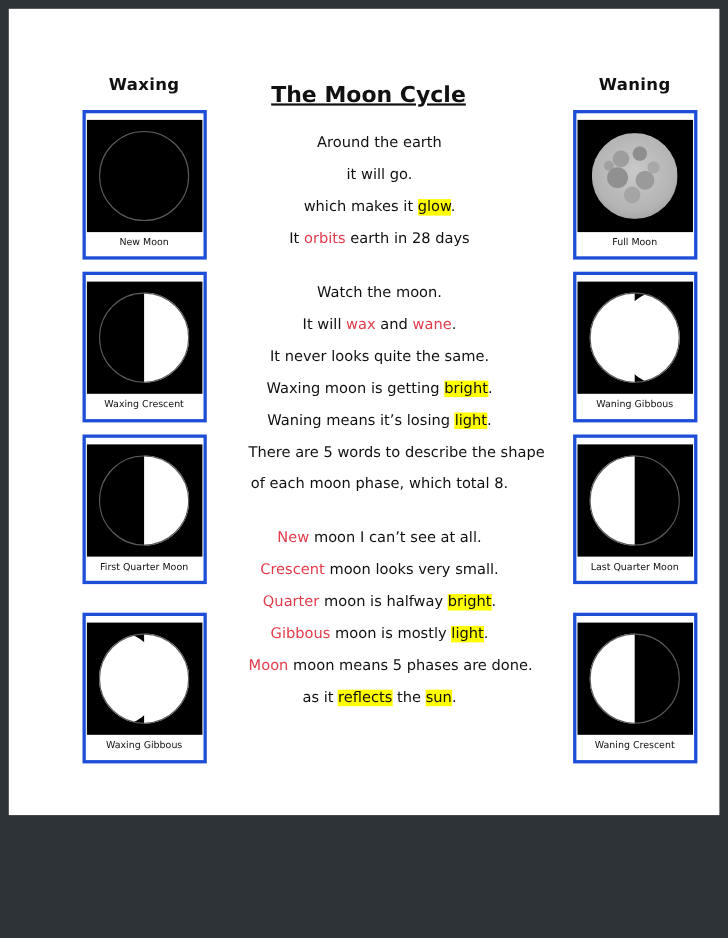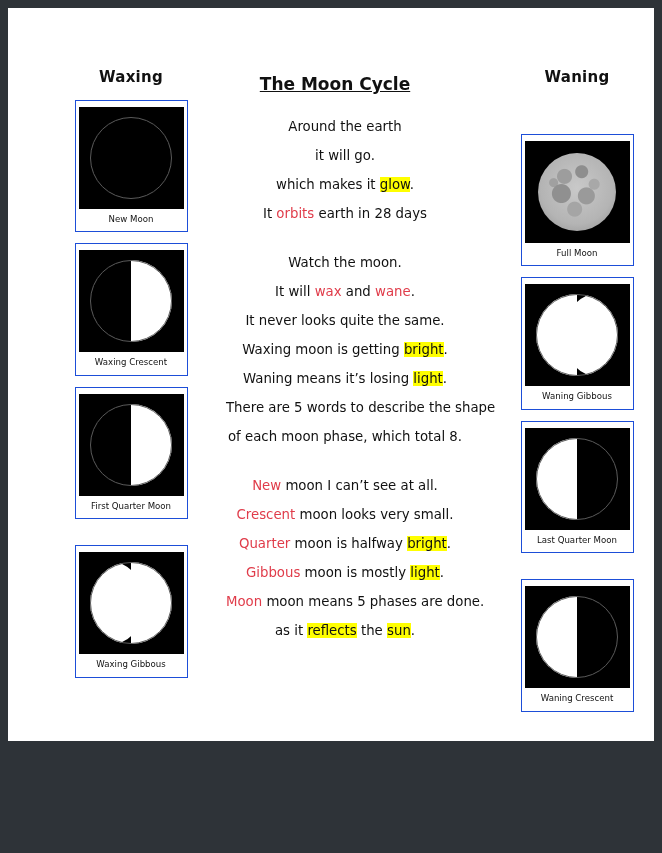--- a/index.html
+++ b/index.html
@@ -35,35 +35,35 @@
 
   
   .side-col {
     width: 150px;
     display: flex;
     flex-direction: column;
     align-items: center;
     padding-top: 60px;
   }
   .side-col.left  { margin-left: 48px; }
-  .side-col.right { margin-left: 38px; gap: 34px; }
+  .side-col.right { margin-left: 38px; }
 
   .col-heading {
     font-family: "DejaVu Sans", sans-serif;
     font-size: 15px;
     font-weight: bold;
     color: #111111;
     letter-spacing: 0.3px;
     margin-bottom: 14px;
   }
 
   .phase-card {
     box-sizing: border-box;
     width: 113px;
-    border: 1px solid #1d4ed8;
+    border: 3px solid #1d4ed8;
     background: #ffffff;
     padding: 6px 3px 3px 3px;
     margin-bottom: 11px;
     display: flex;
     flex-direction: column;
     align-items: center;
   }
   .phase-card.gap-extra { margin-bottom: 26px; }
 
   .moon-box {
@@ -152,21 +152,21 @@
   }
 
   
   .poem-col {
     width: 258px;
     padding-top: 66px;
     text-align: center;
   }
   .poem-title {
     font-family: "DejaVu Sans", sans-serif;
-    font-size: 17px;
+    font-size: 20px;
     font-weight: bold;
     color: #111111;
     text-decoration: underline;
     margin-bottom: 18px;
     white-space: nowrap;
   }
   .stanza { margin-bottom: 20px; margin-left: 20px; }
   .poem-line {
     font-family: "DejaVu Sans", sans-serif;
     font-size: 13.3px;

